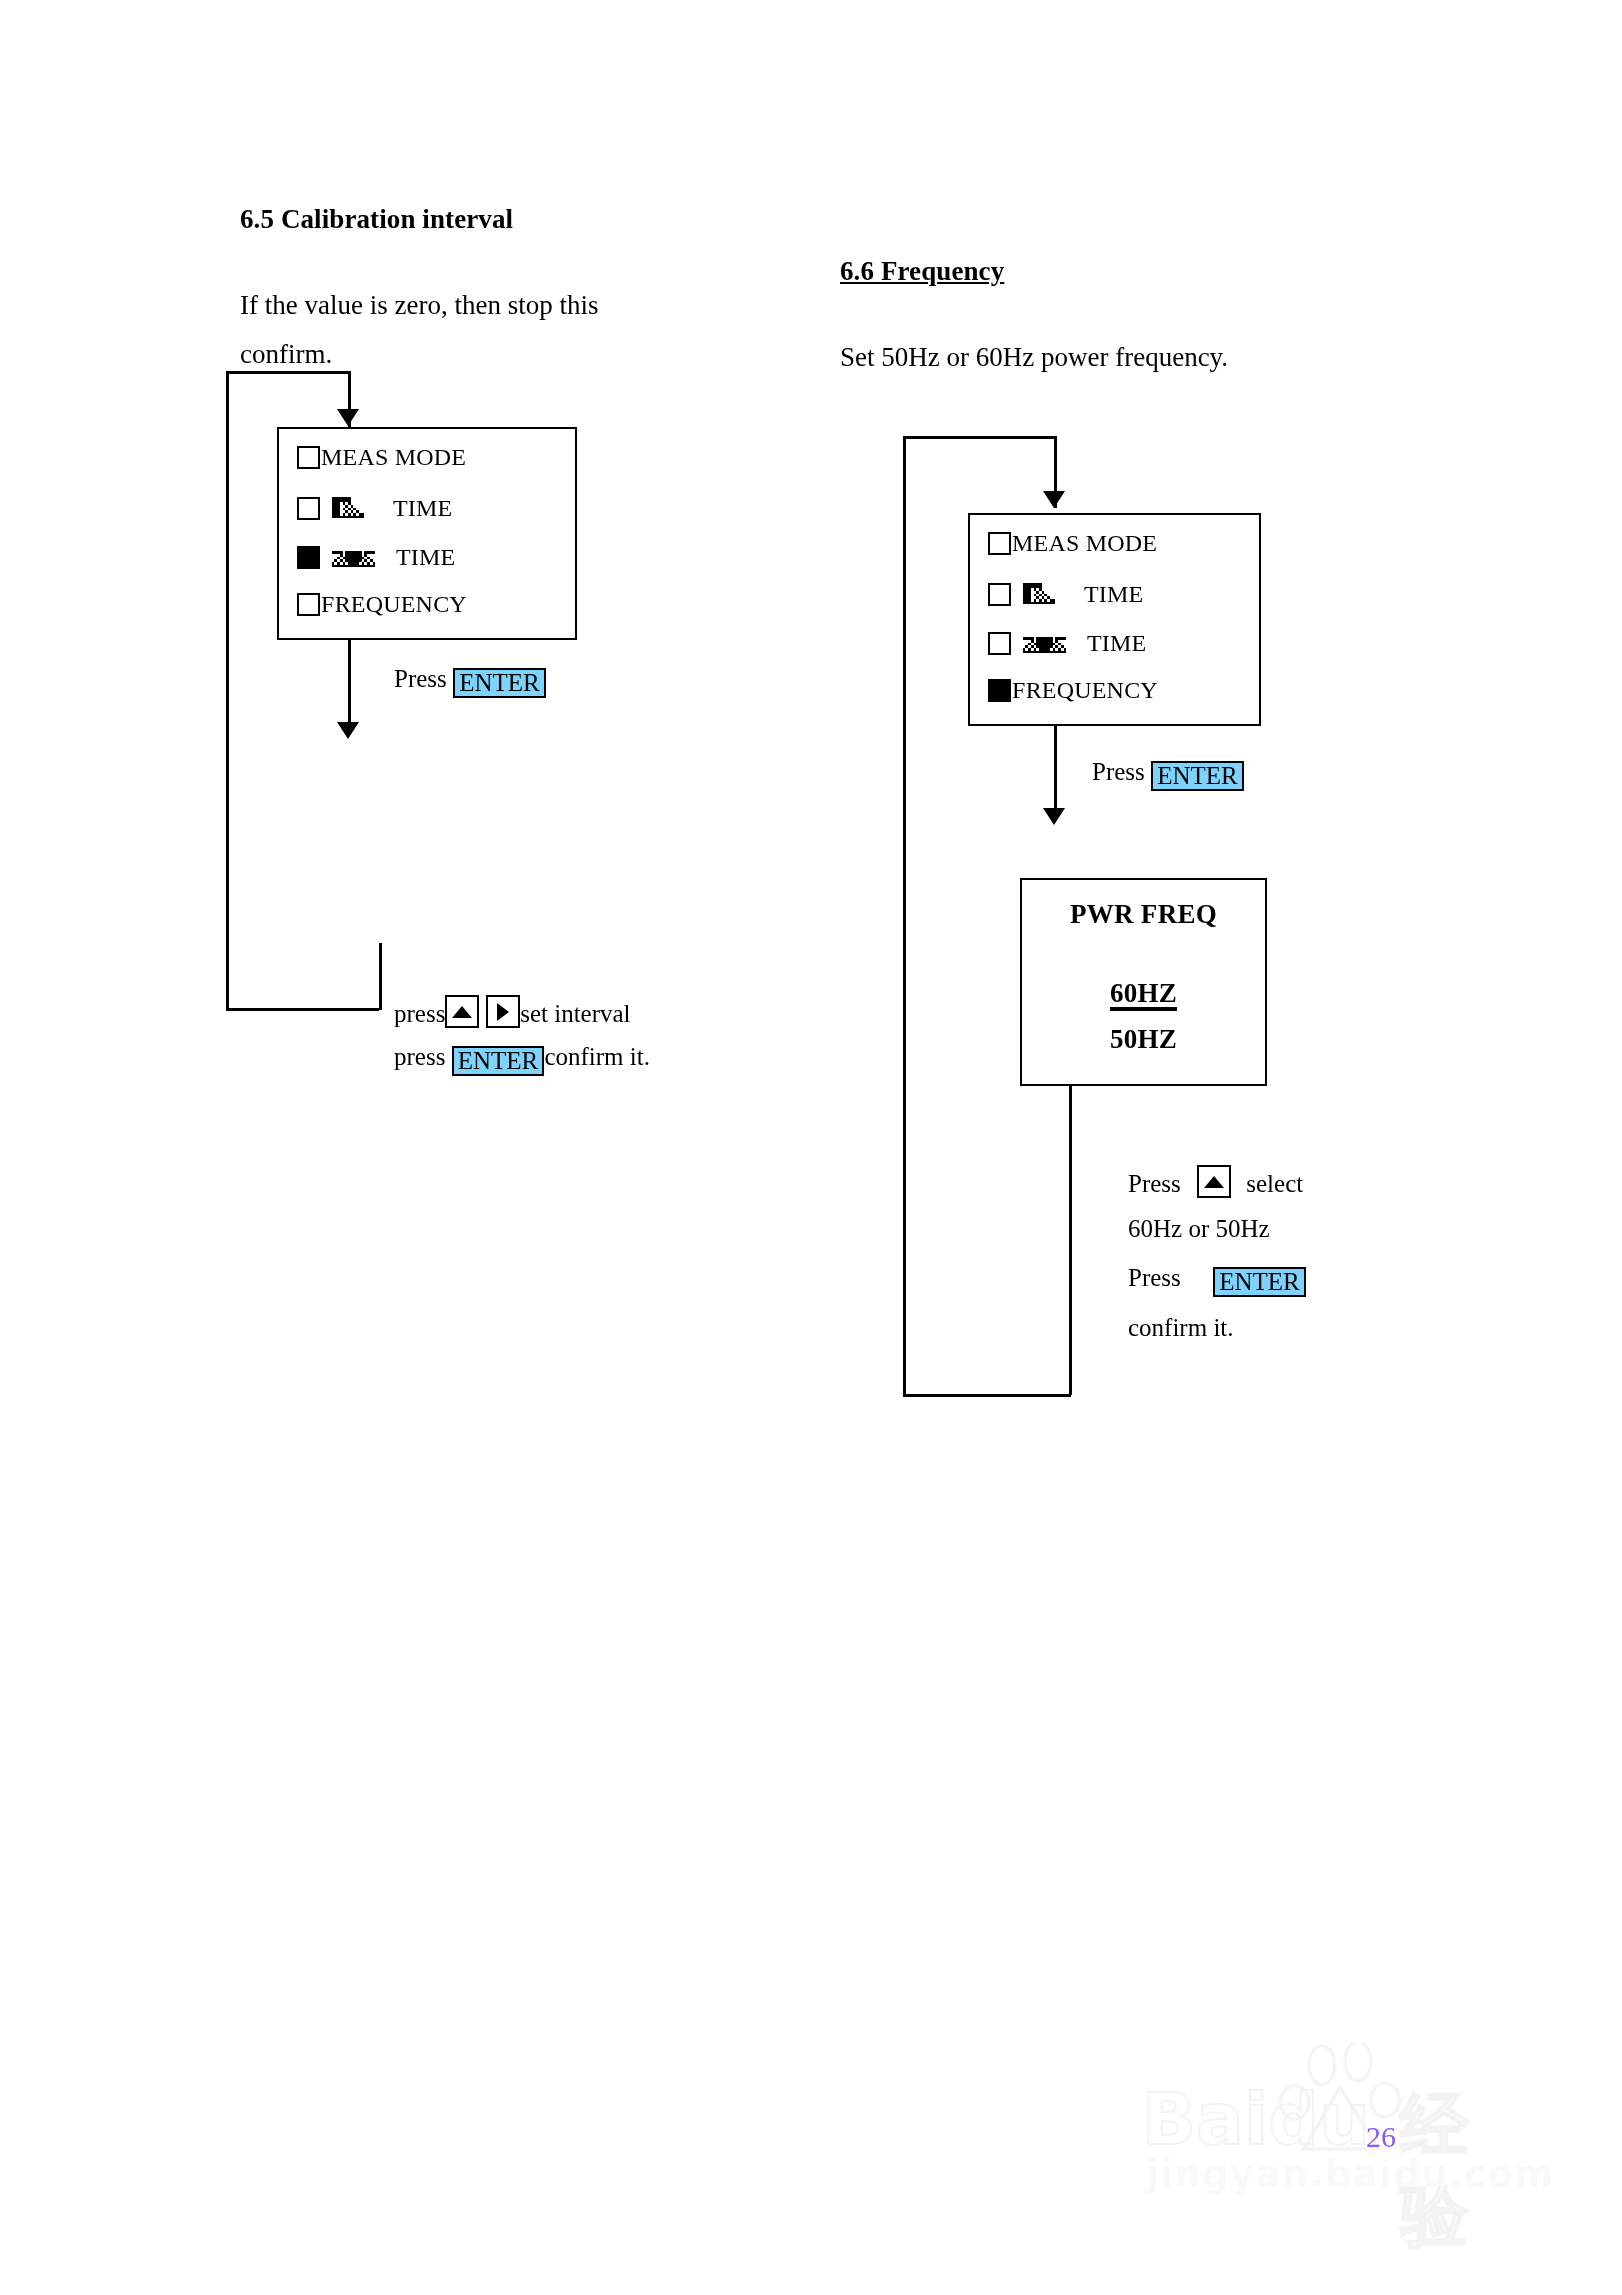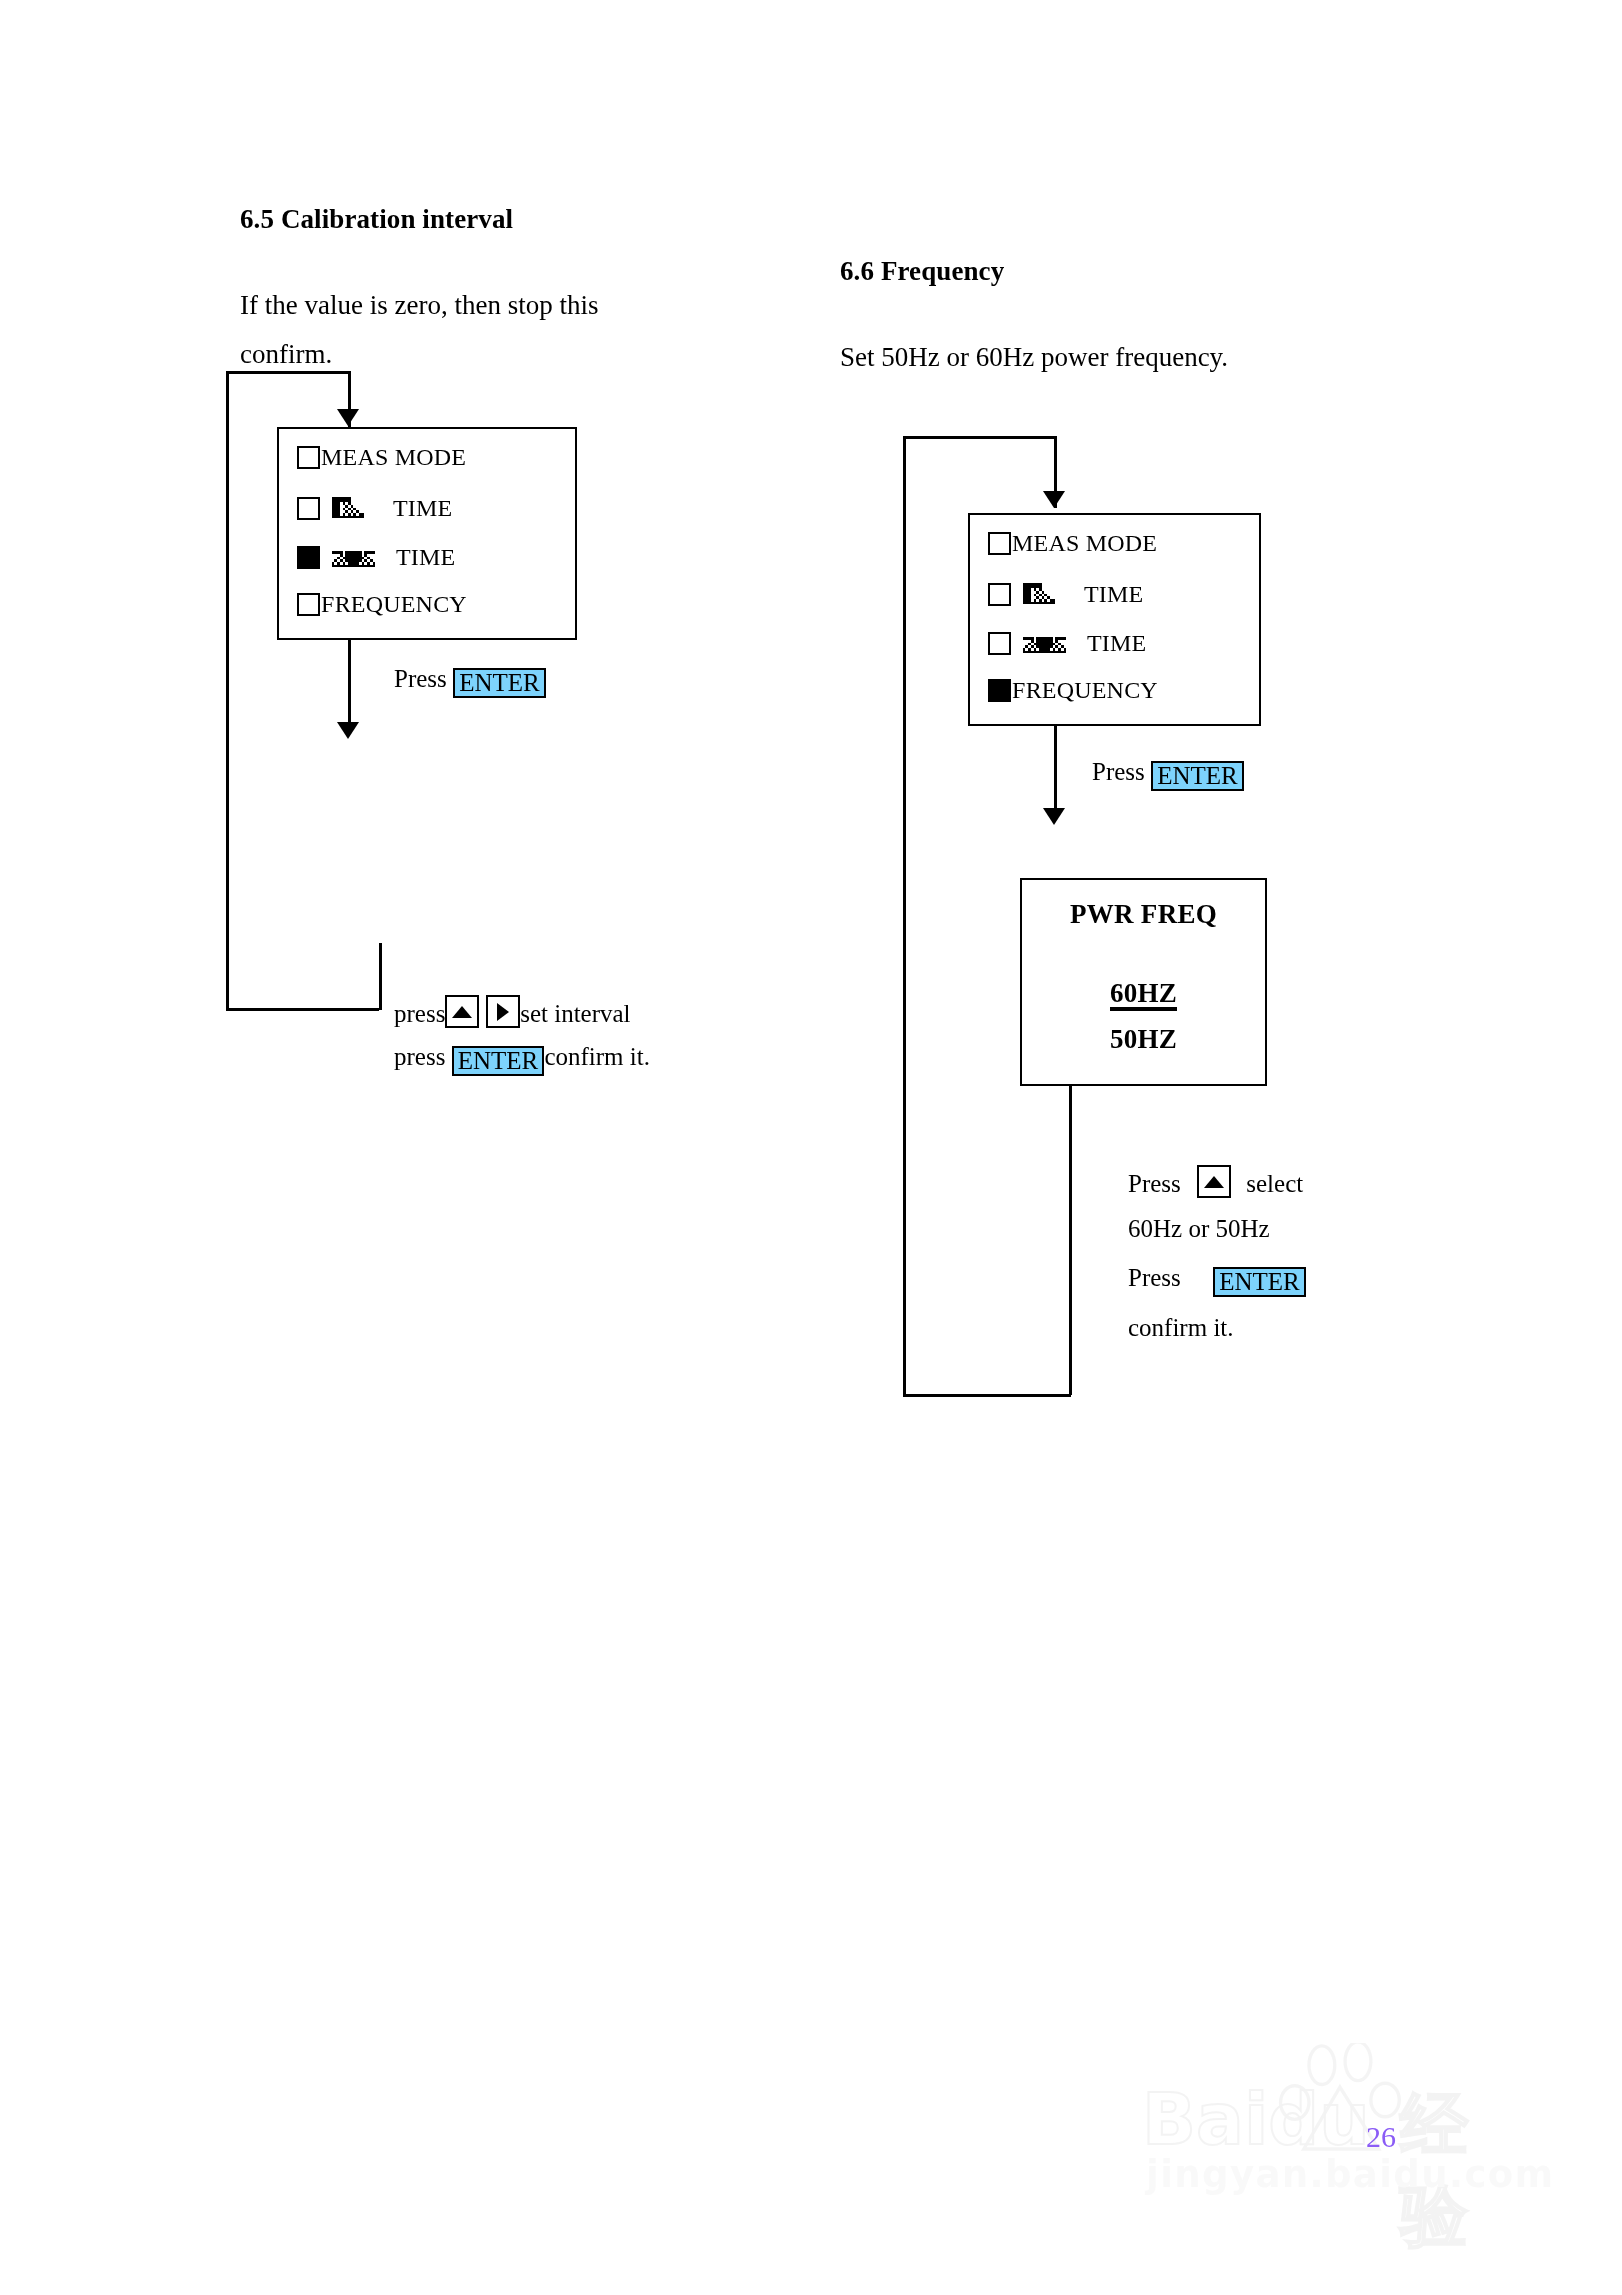--- a/index.html
+++ b/index.html
@@ -173,21 +173,21 @@
   <div class="ln-v abs" style="left:379px;top:943px;height:67px;"></div>
 
   <div class="abs cap" style="left:394px;top:995px;">
     <span>press</span><span class="key-arrow up"><i></i></span><span class="key-arrow right" style="margin-left:6.8px;"><i></i></span><span>set interval</span>
   </div>
   <div class="abs cap" style="left:394px;top:1043px;">
     <span>press</span>
     <span class="key">ENTER</span><span>confirm it.</span>
   </div>
 
-  <div class="abs h-sec" style="left:840px;top:256px;">6.6 Frequency</div>
+  <div class="abs h-sec" style="left:840px;top:256px;text-decoration:underline;">6.6 Frequency</div>
   <div class="abs body-txt" style="left:840px;top:303px;">Set 50Hz or 60Hz power frequency.</div>
 
   <div class="ln-h abs" style="left:903px;top:436px;width:154px;"></div>
   <div class="ln-v abs" style="left:903px;top:436px;height:961px;"></div>
   <div class="ln-h abs" style="left:903px;top:1394px;width:168px;"></div>
   <div class="ln-v abs" style="left:1054px;top:436px;height:72px;"></div>
   <div class="arrow-dn abs" style="left:1043px;top:491px;"></div>
 
   <div class="screen" style="left:968px;top:513px;width:293px;height:213px;">
     <div class="mrow" style="top:15px;left:17.7px;">

